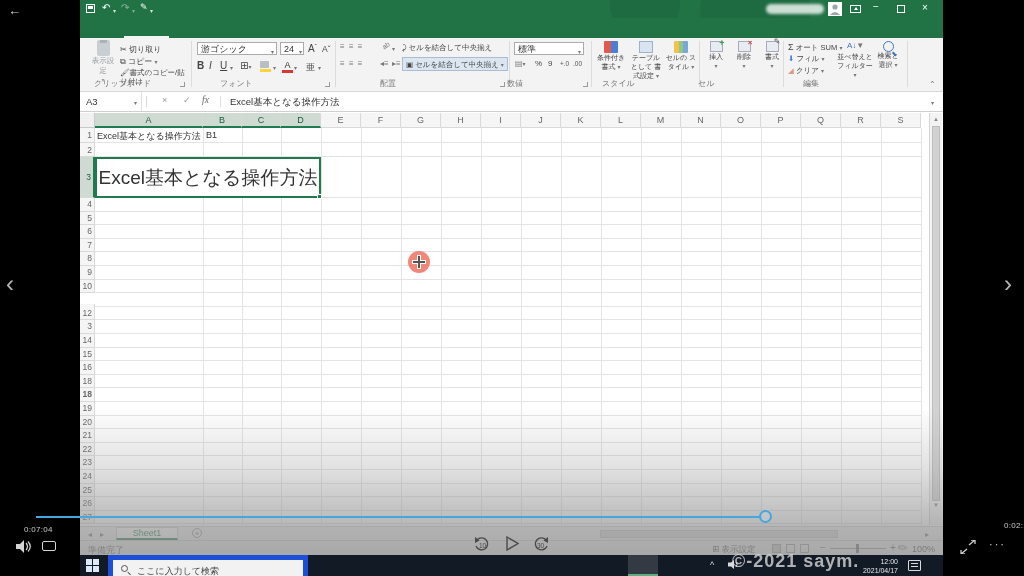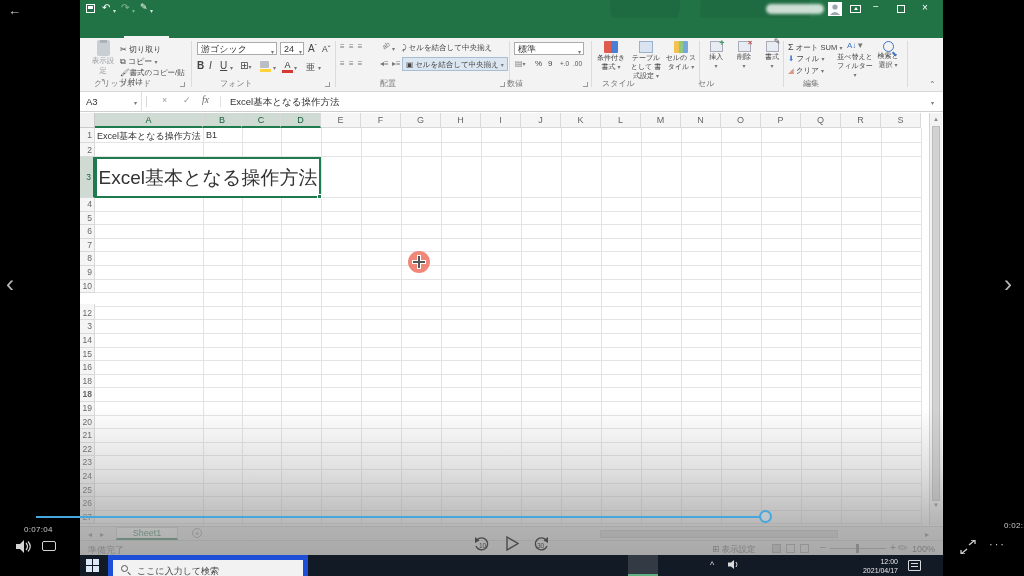--- a/index.html
+++ b/index.html
@@ -421,20 +421,21 @@
       <div class="abs" style="left:772px;top:2px;width:46px;text-align:right;font-size:7px;color:#e8e8e8;line-height:1.3;">
         <div>12:00</div>
           <div>2021/04/17</div>
       </div>
       <div class="abs" style="left:828px;top:5px;width:13px;height:11px;border:1px solid #dadada;border-radius:1px;">
           <div style="margin:2px 2px 0;height:1px;background:#dadada;"></div>
           <div style="margin:2px 2px 0;height:1px;background:#dadada;"></div>
         </div>
     </div>
 
+    <div id="watermark">©-2021 saym.</div>
   </div>
 
   <div class="abs" style="left:36px;top:516px;width:724px;height:2px;background:#46a7dd;z-index:40;"></div>
   <div class="abs" style="left:759px;top:510px;width:13px;height:13px;border:2px solid #46a7dd;border-radius:50%;background:rgba(200,225,240,0.25);z-index:41;"></div>
 
   <div class="abs" style="left:474px;top:537px;z-index:42;">
     <svg width="17" height="15" viewBox="0 0 17 15">
         <path d="M3 3 a6 6 0 1 1 -1 6" stroke="#4a4a4a" stroke-width="1.4" fill="none"></path>
         <polygon points="1,0 5.5,3.5 1,6" fill="#4a4a4a"></polygon>
       </svg>

